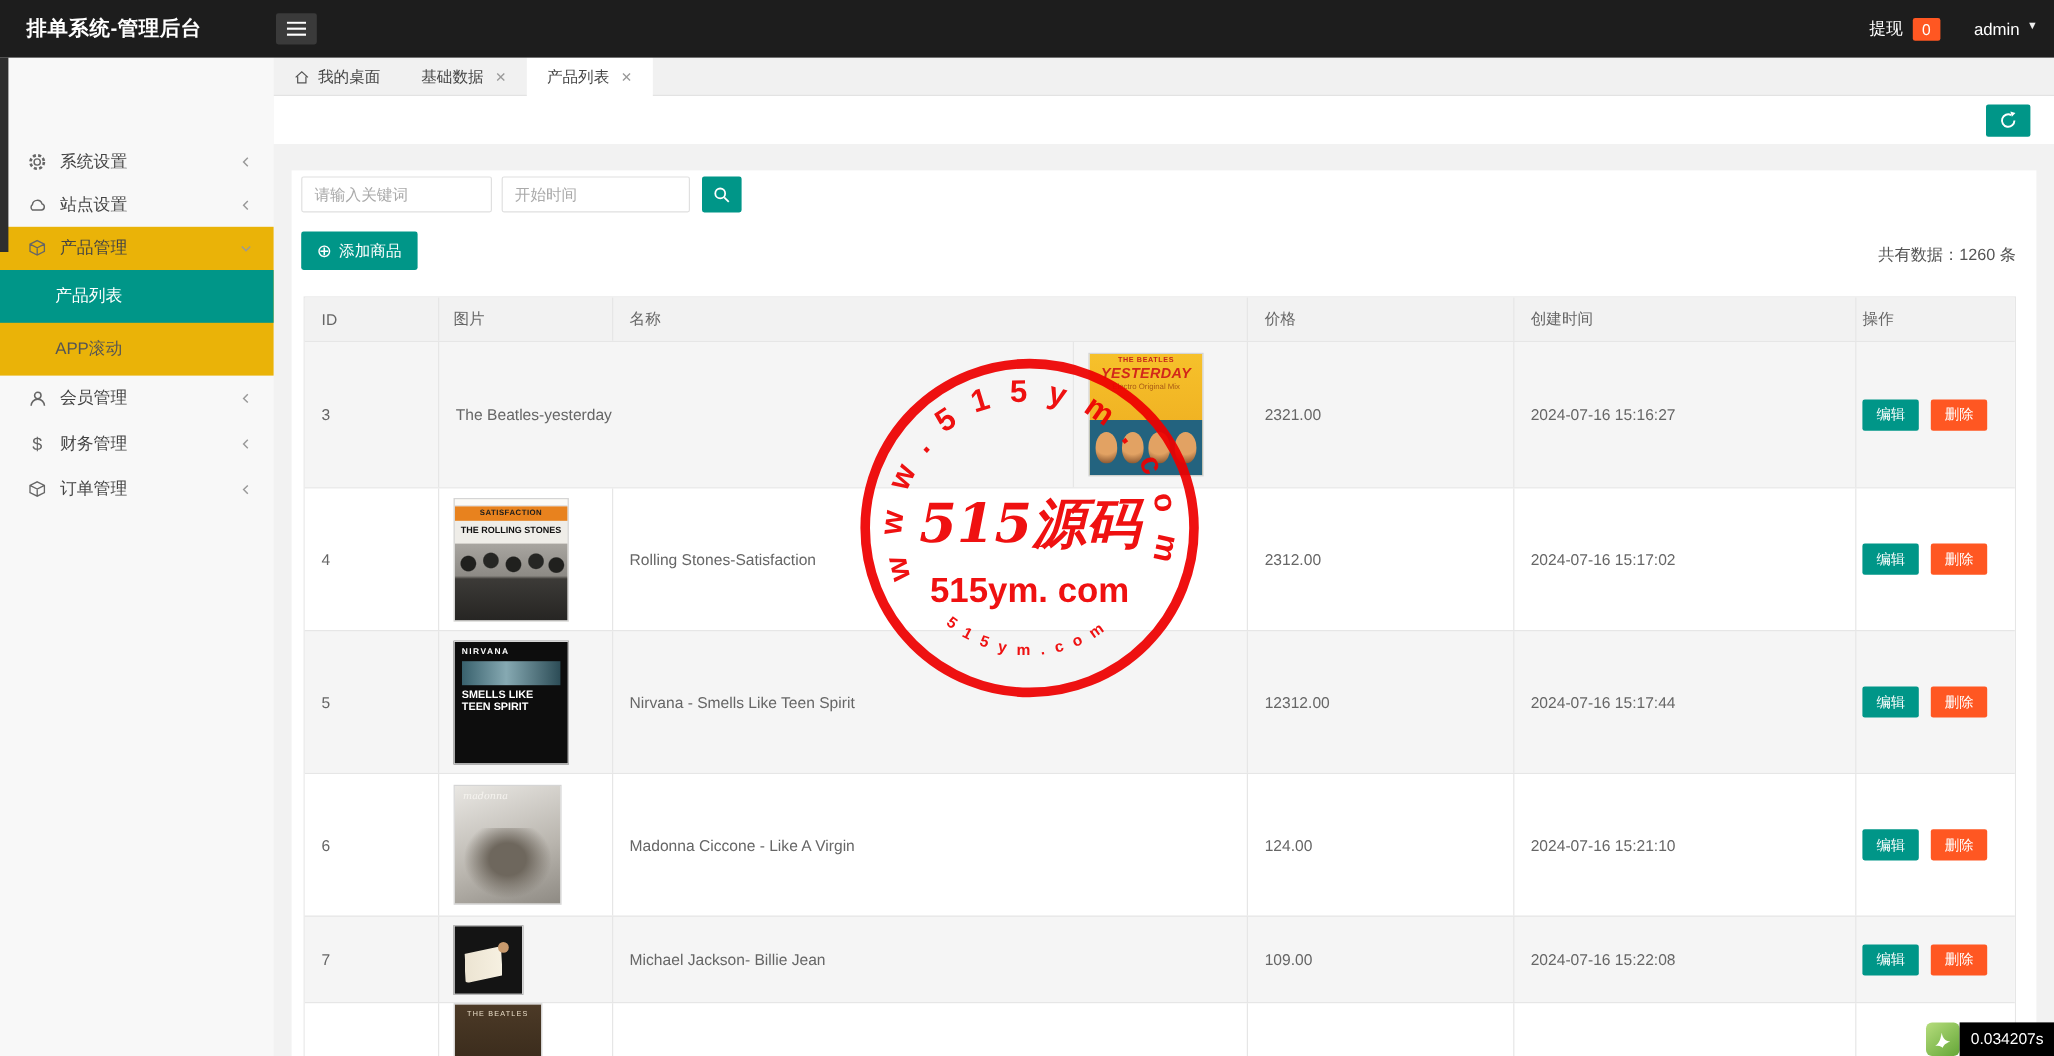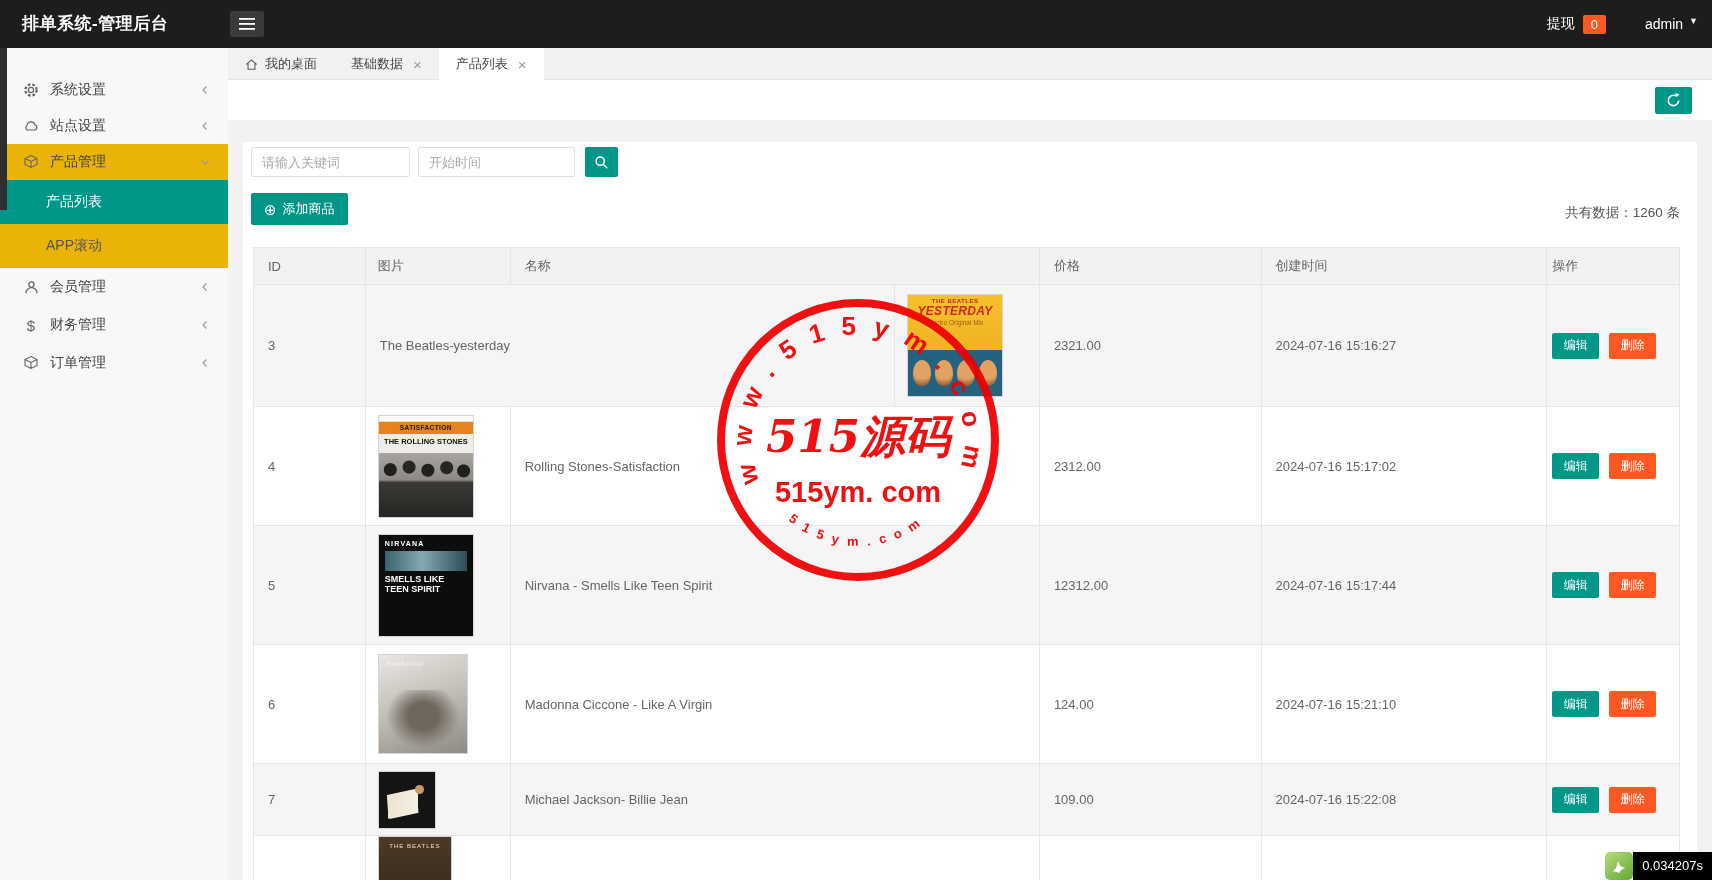--- a/index.html
+++ b/index.html
@@ -6,27 +6,27 @@
   html,body { width:1712px; height:880px; overflow:hidden; }
   body { position:relative; background:#f2f2f2; font-family:"Liberation Sans","DejaVu Sans",sans-serif; }
 
   
   .topbar { position:absolute; left:0; top:0; width:1712px; height:48px; background:#1d1d1d; z-index:30; }
   .app-title { position:absolute; left:22px; top:0; line-height:48px; color:#fff; font-size:17px; font-weight:bold; letter-spacing:.5px; }
   .hamburger { position:absolute; left:230px; top:11px; width:34px; height:26px; background:#3a3a3a; border:none; border-radius:2px; cursor:pointer; display:flex; align-items:center; justify-content:center; }
   .topbar-right { position:absolute; right:14px; top:0; height:48px; display:flex; align-items:center; color:#fff; font-size:14px; }
   .withdraw-label { cursor:pointer; }
   .withdraw-badge { margin-left:8px; background:#ff5722; color:#fff; font-size:13px; padding:2px 8px; border-radius:2px; cursor:pointer; }
-  .user-menu { margin-left:39px; display:flex; align-items:flex-start; cursor:pointer; }
+  .user-menu { margin-left:28px; display:flex; align-items:flex-start; cursor:pointer; }
   .caret { font-size:9px; color:#eee; margin-left:6px; }
 
   
   .sidebar { position:absolute; left:0; top:48px; width:228px; height:832px; background:#f8f8f8; z-index:20; }
   .side-scroll { position:absolute; left:0; top:0; width:7px; height:162px; background:#2e2e2e; }
-  .side-menu { padding-top:24px; }
+  .side-menu { padding-top:24px;margin-top:45px; }
   .side-item { height:36px; display:flex; align-items:center; padding:0 18px 0 22px; color:#444; font-size:14px; cursor:pointer; }
   .side-item.tall { height:38px; }
   .side-icon { width:18px; margin-right:10px; color:#666; display:flex; align-items:center; justify-content:center; font-size:15px; }
   .side-caret { margin-left:auto; display:flex; color:#999; }
   .side-group { background:#eab308; }
   .side-sub { height:44px; display:flex; align-items:center; padding-left:46px; font-size:14px; color:#555; cursor:pointer; }
   .side-sub.active { background:#009688; color:#fff; }
 
   
   .tabbar { position:absolute; left:228px; top:48px; width:1484px; height:32px; background:#f1f1f1; border-bottom:1px solid #e3e3e3; display:flex; z-index:10; }

